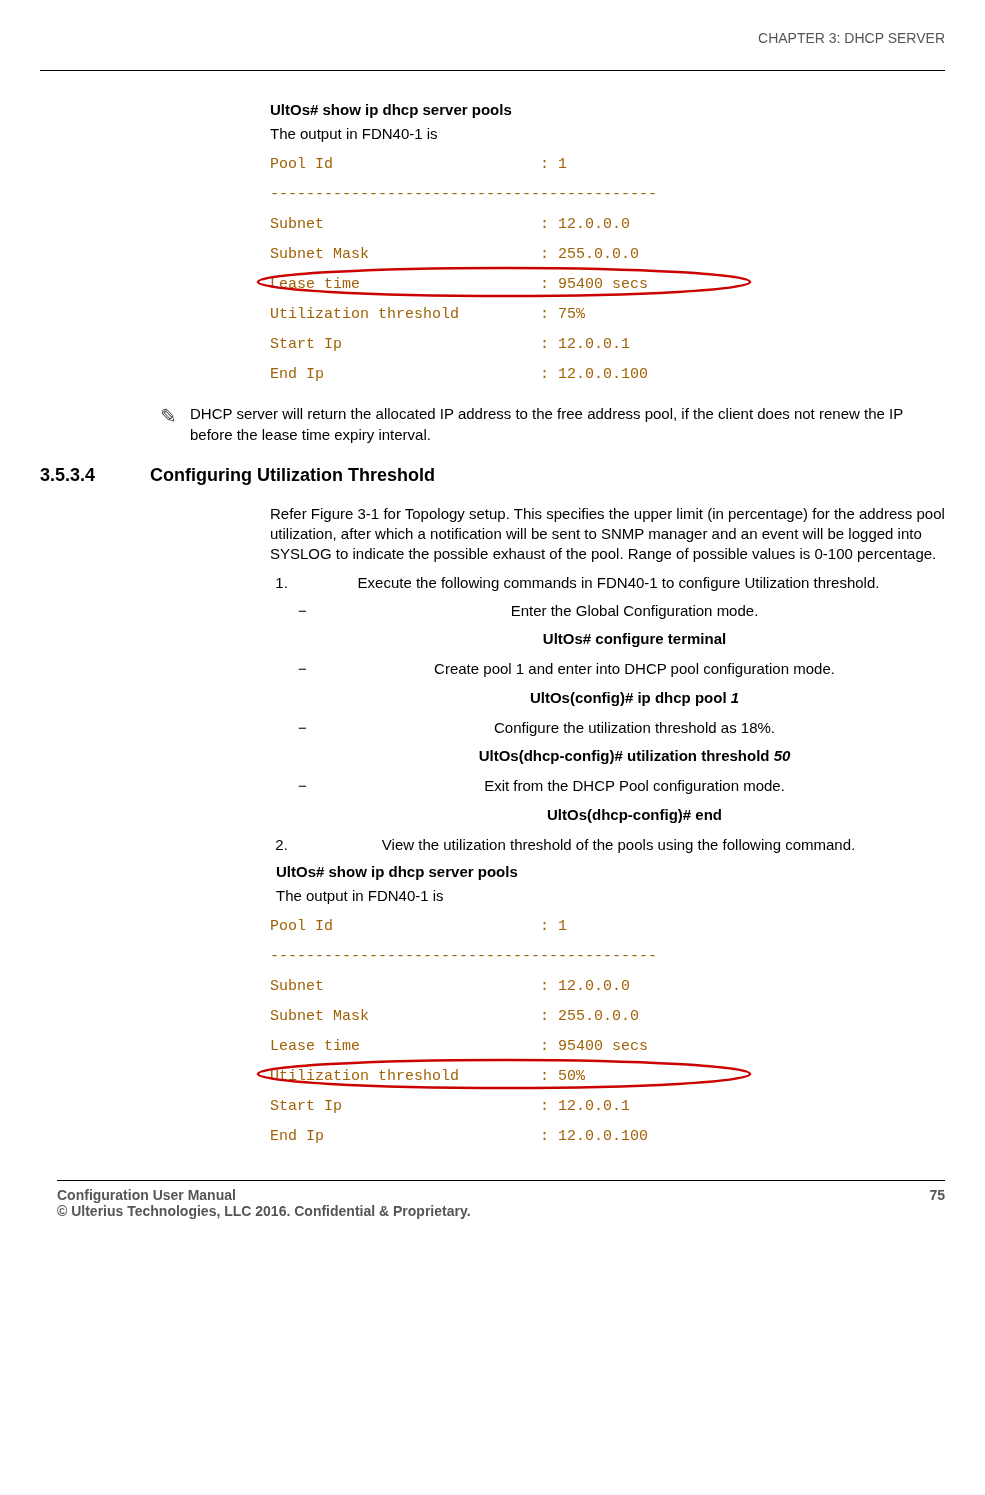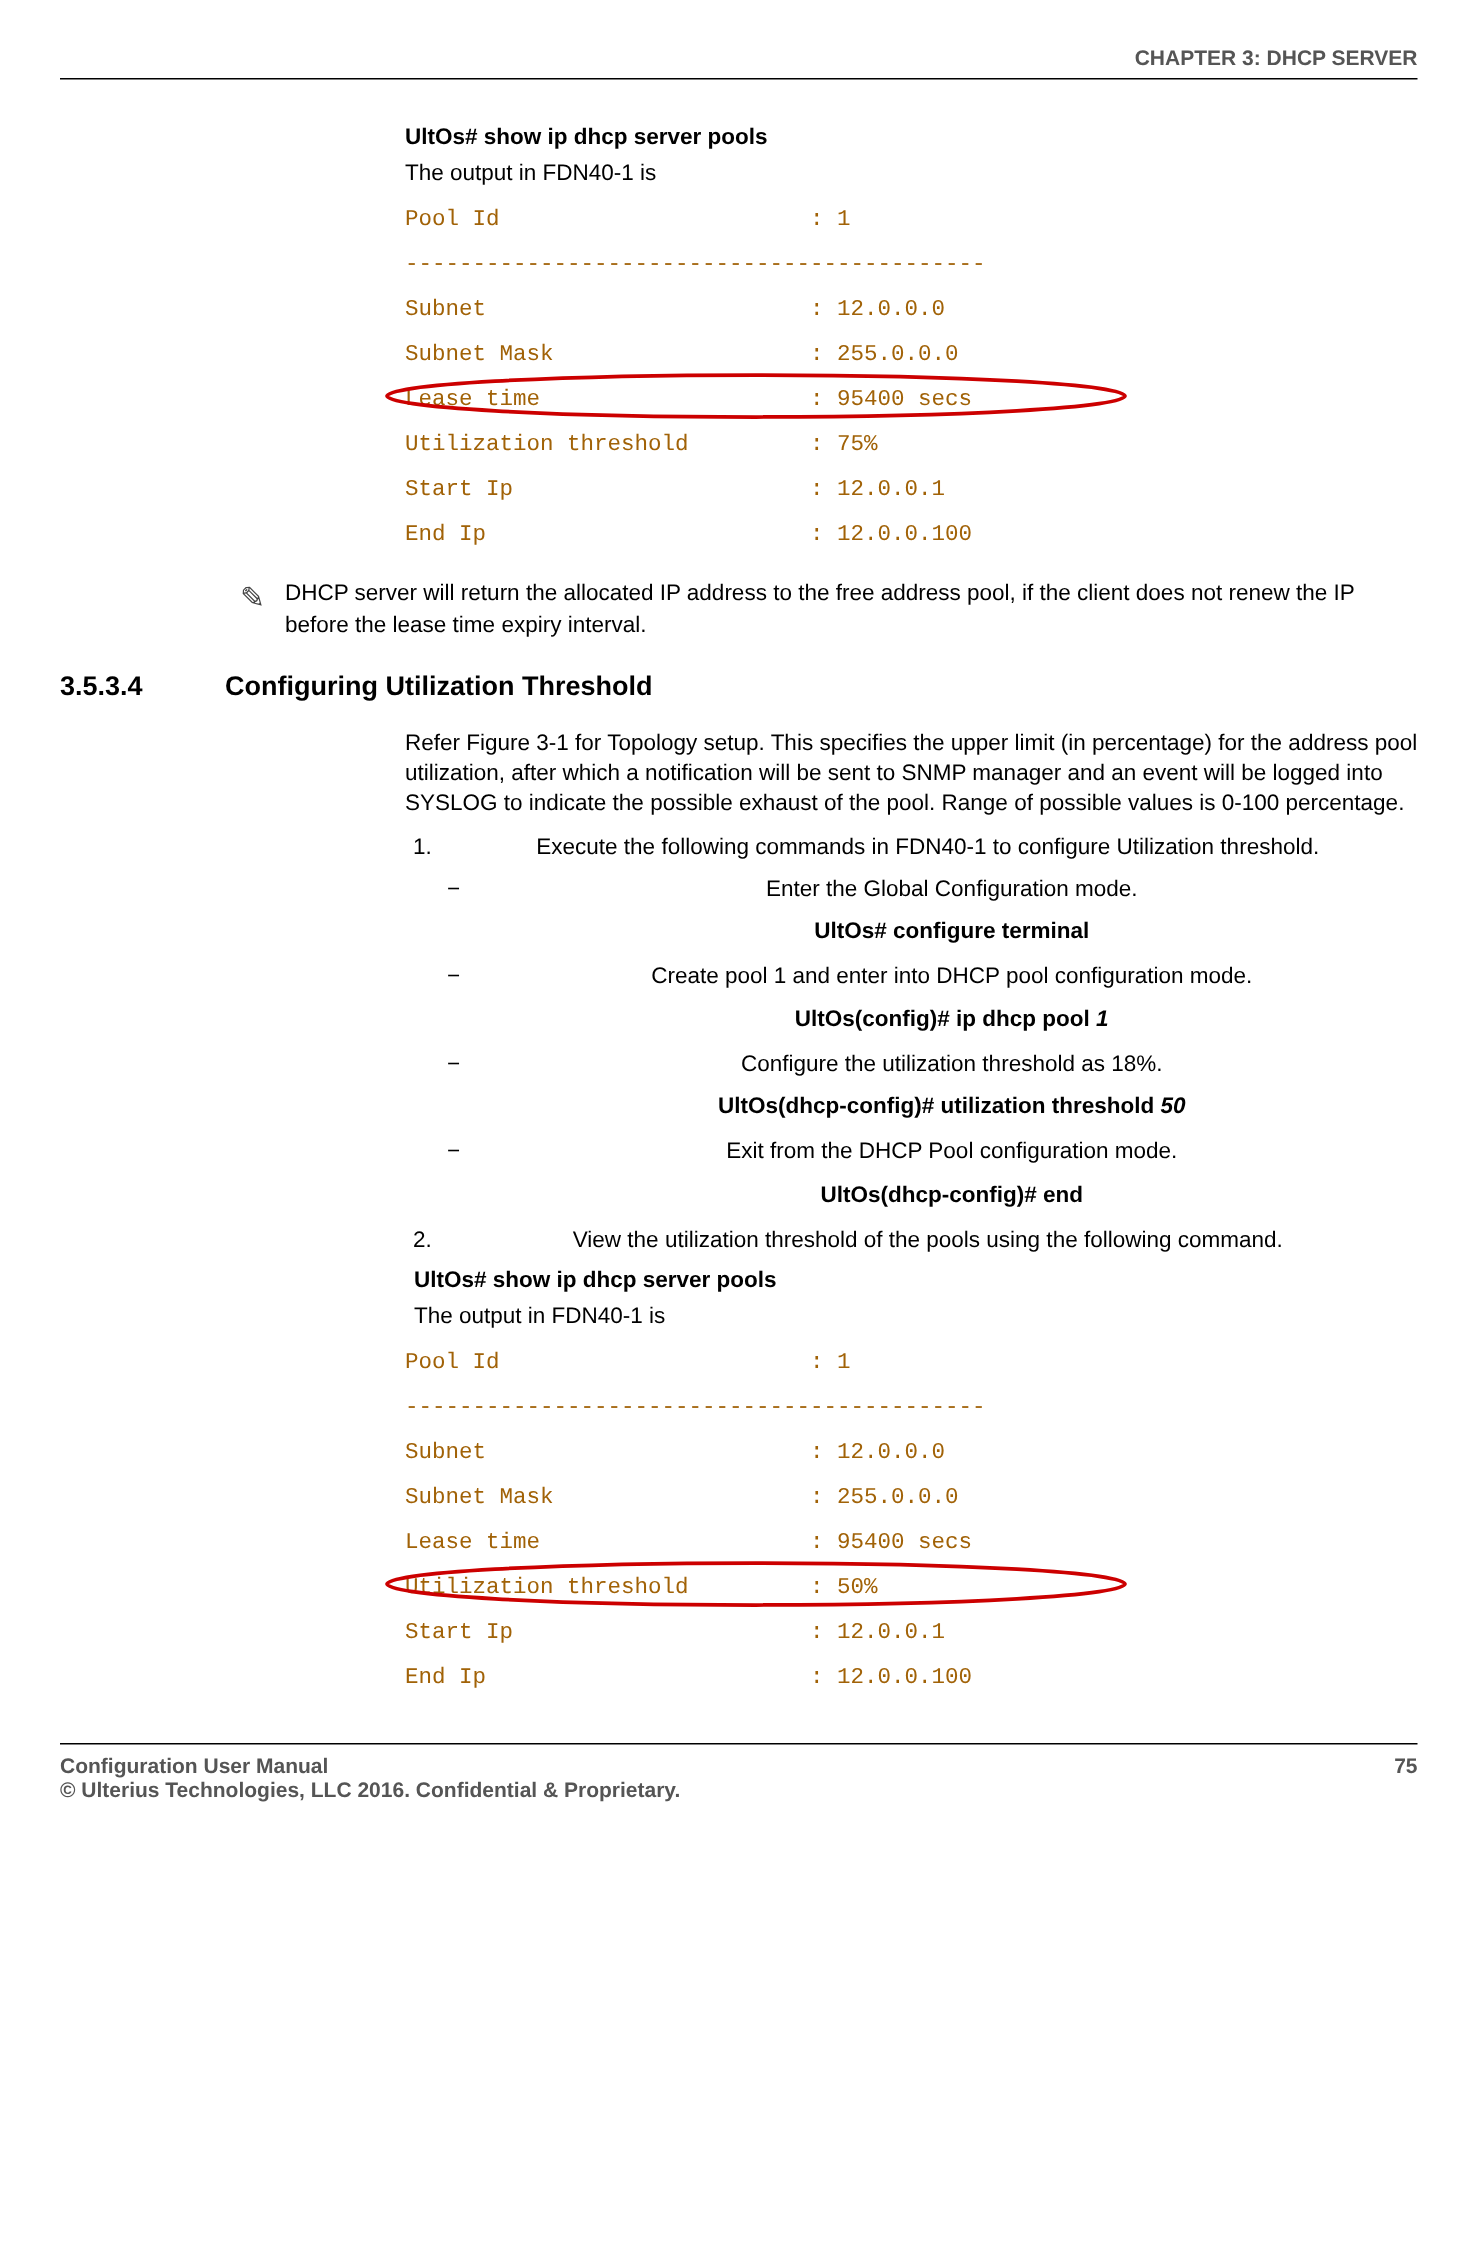--- a/index.html
+++ b/index.html
@@ -8,25 +8,25 @@
     color: #000;
     margin: 0;
     padding: 30px 40px 20px 40px;
     width: 985px;
     box-sizing: border-box;
     background: #fff;
     position: relative;
   }
   .header {
     text-align: right;
-    font-weight: bold;
+    font-weight: normal;
     color: #555;
     font-size: 14px;
     border-bottom: 1px solid #000;
-    padding-bottom: 6px;
+    padding-bottom: 24px;
     margin-bottom: 30px;
   }
   .content-indent {
     margin-left: 230px;
   }
   .cmd-line {
     font-weight: bold;
     margin: 4px 0;
   }
   .cmd-arg {
@@ -110,20 +110,21 @@
   }
   .footer {
     border-top: 1px solid #000;
     margin-top: 28px;
     padding-top: 6px;
     display: flex;
     justify-content: space-between;
     font-weight: bold;
     color: #555;
     font-size: 14px;
+    margin-left: 17px;
   }
   svg.ellipse {
     position: absolute;
     pointer-events: none;
   }
 </style>
 </head>
 <body>
 
 <div class="header">CHAPTER 3: DHCP SERVER</div>

